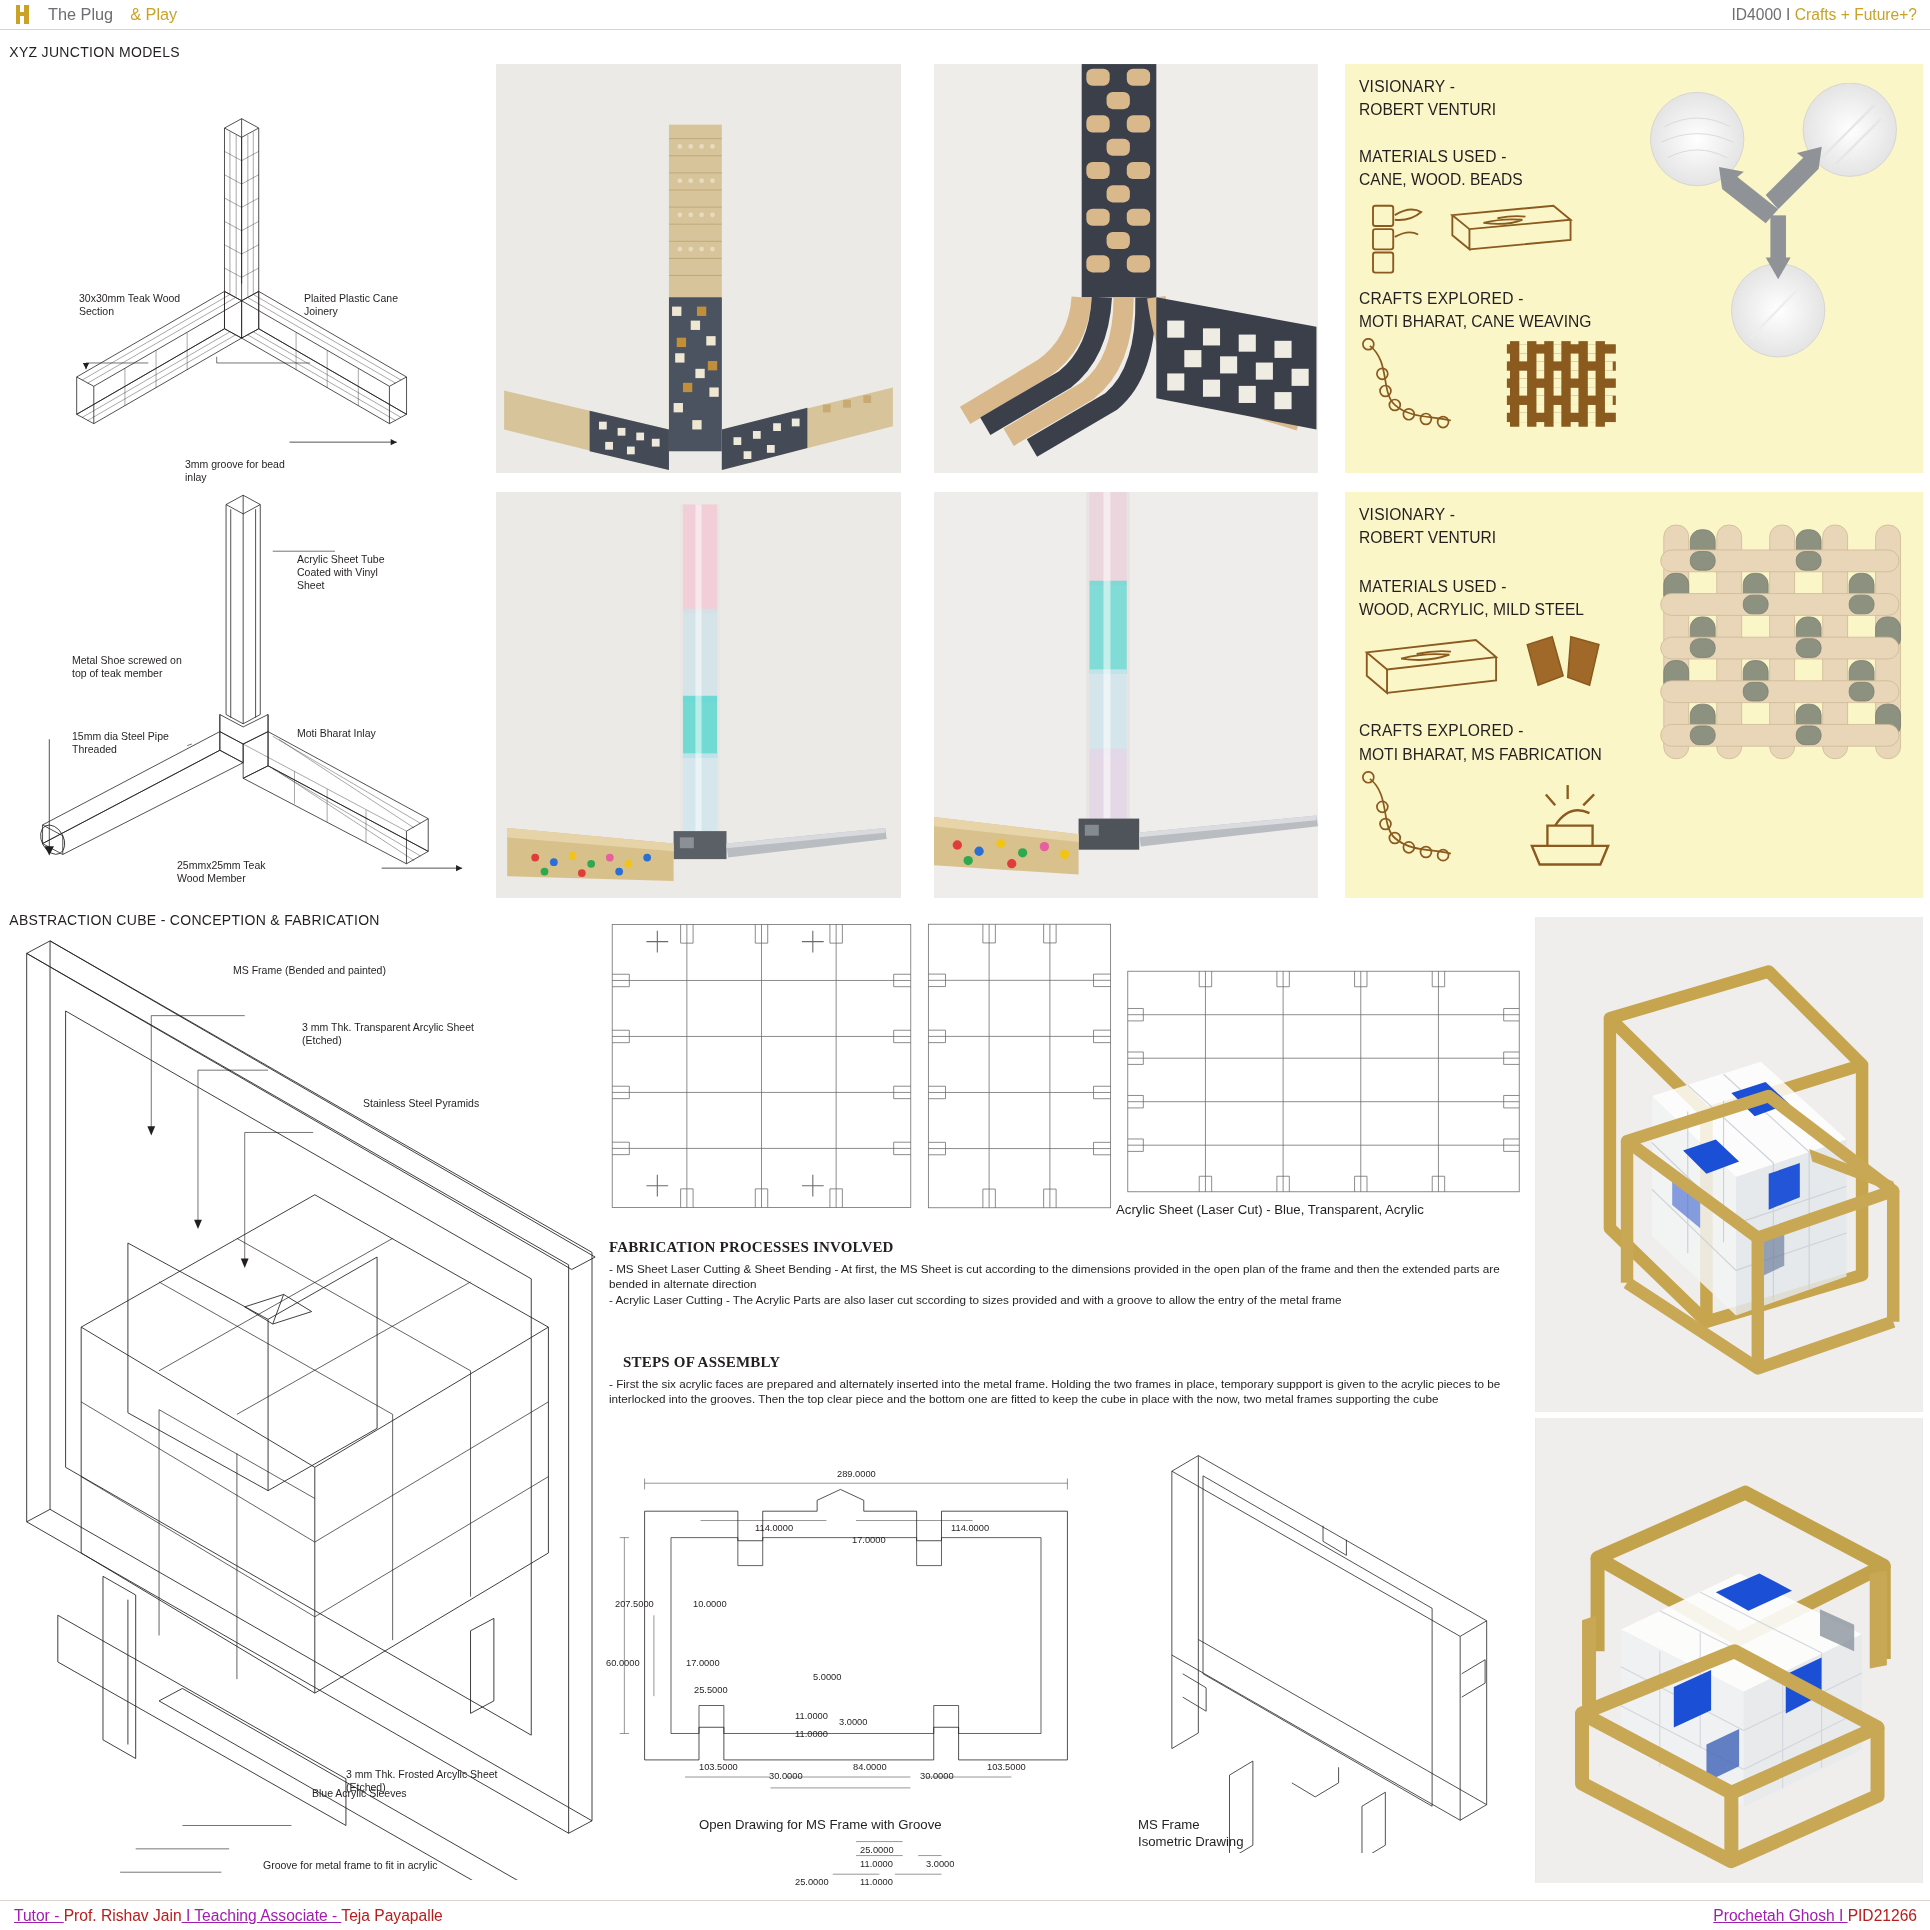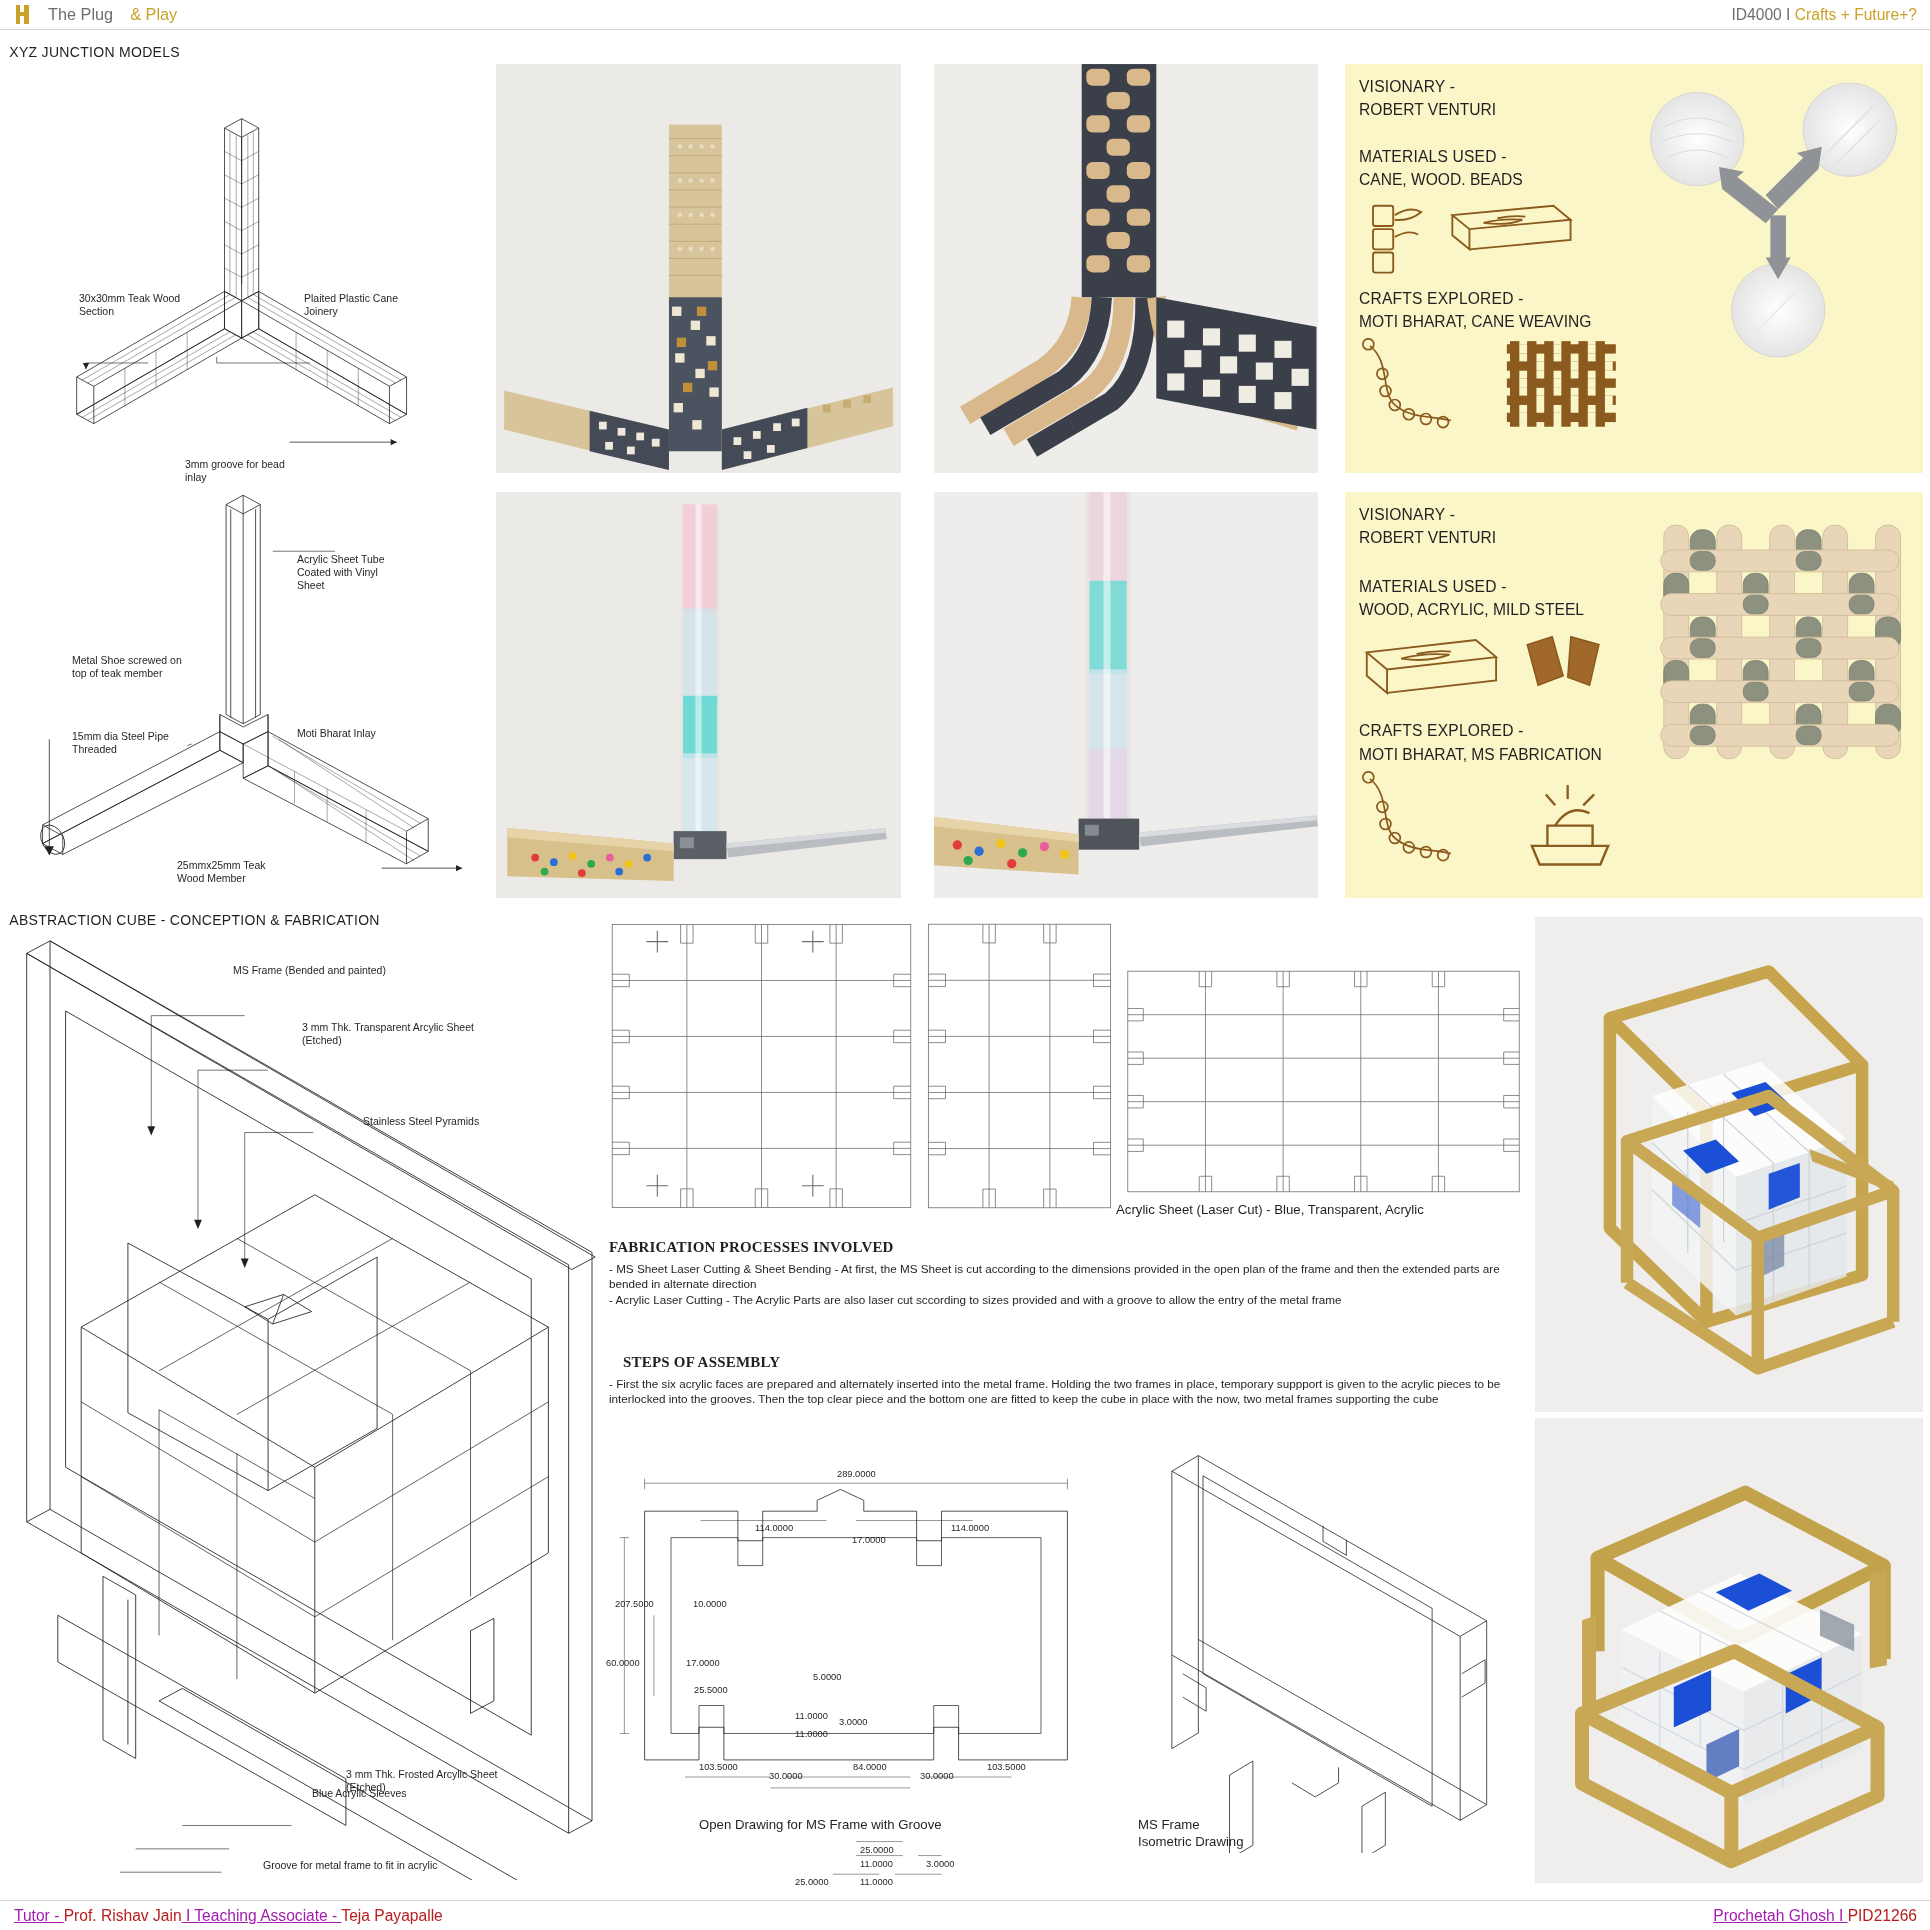--- a/index.html
+++ b/index.html
@@ -676,21 +676,21 @@
   <g fill="#231f20">
     <polygon points="180,264 175,252 185,252"></polygon>
     <polygon points="240,384 235,372 245,372"></polygon>
     <polygon points="300,434 295,422 305,422"></polygon>
   </g>
 </svg>
 </div>
 <div class="lbl" style="left:233px; top:964px;">MS Frame (Bended and painted)</div>
 <div class="lbl" style="left:302px; top:1021px; white-space:pre-line;">3 mm Thk. Transparent Arcylic Sheet
 (Etched)</div>
-<div class="lbl" style="left:363px; top:1097px;margin-top:18px;">Stainless Steel Pyramids</div>
+<div class="lbl" style="left:363px; top:1097px;">Stainless Steel Pyramids</div>
 <div class="lbl" style="left:346px; top:1768px; white-space:pre-line;">3 mm Thk. Frosted Arcylic Sheet
 (Etched)</div>
 <div class="lbl" style="left:265px; top:1787px;padding-left:47px;">Blue Acrylic Sleeves</div>
 <div class="lbl" style="left:263px; top:1859px;">Groove for metal frame to fit in acrylic</div>
 
 <div class="draw" style="left:606px; top:918px; width:311px; height:296px;">
 <svg width="311" height="296" viewBox="0 0 400 380">
   <g fill="none" stroke="#6b6b6b" stroke-width="1">
     <rect x="8" y="8" width="384" height="364"></rect>
     <path d="M8 80 H392"></path>

